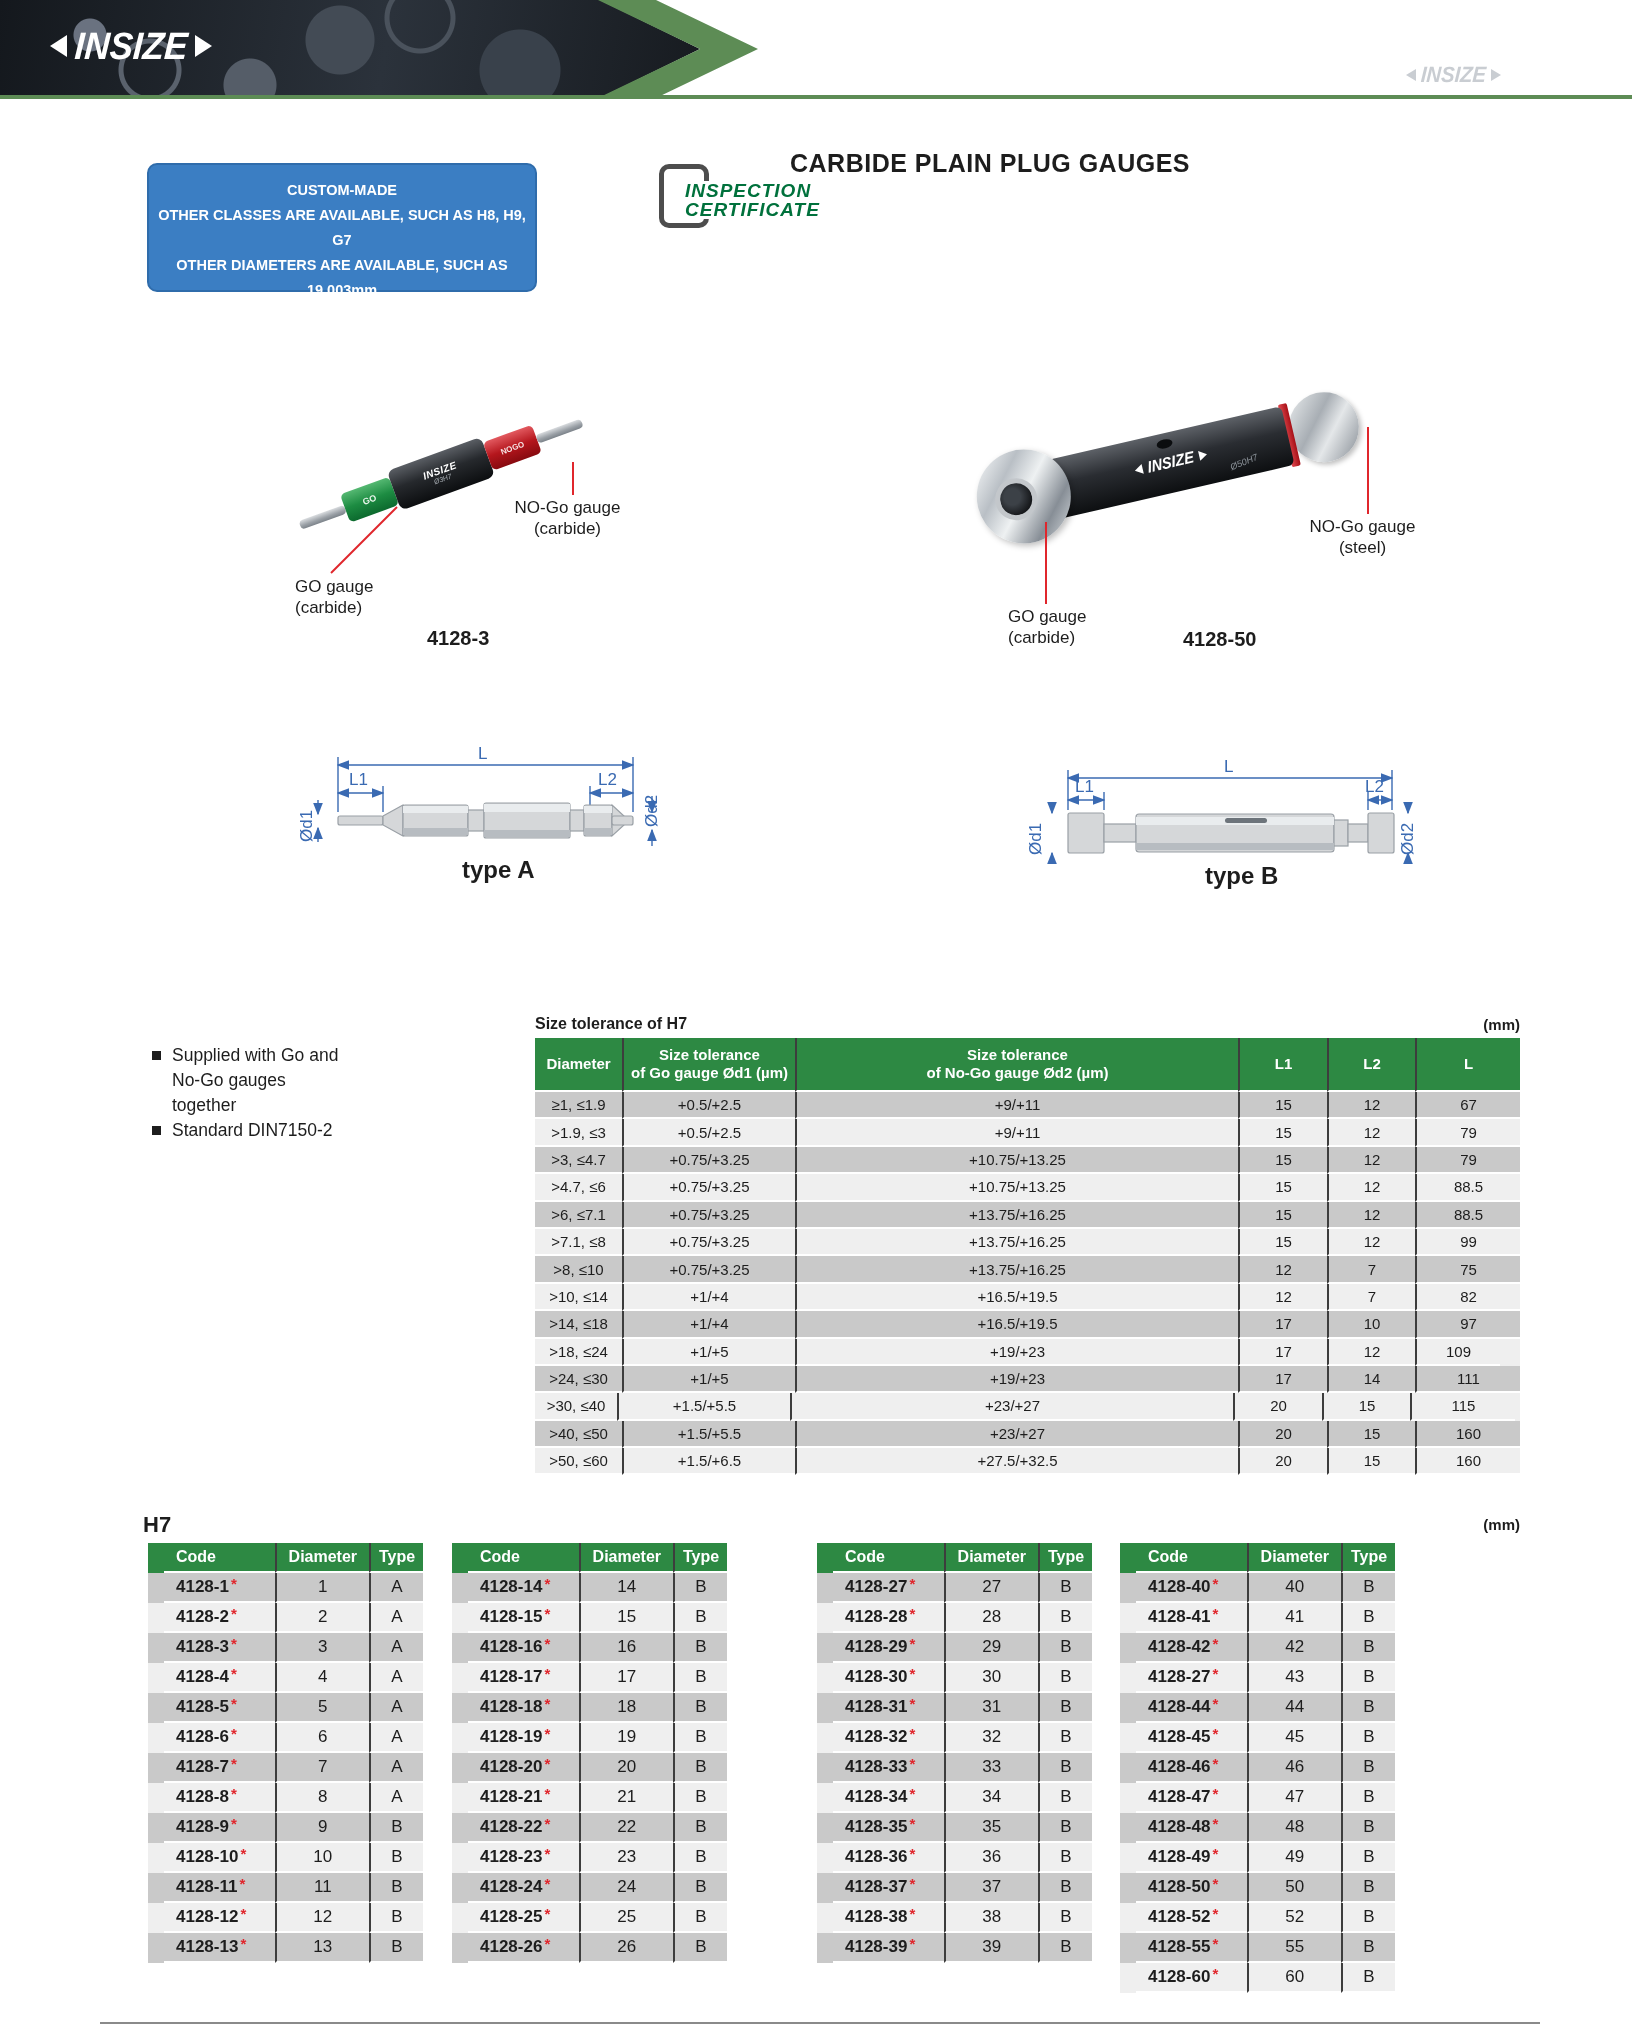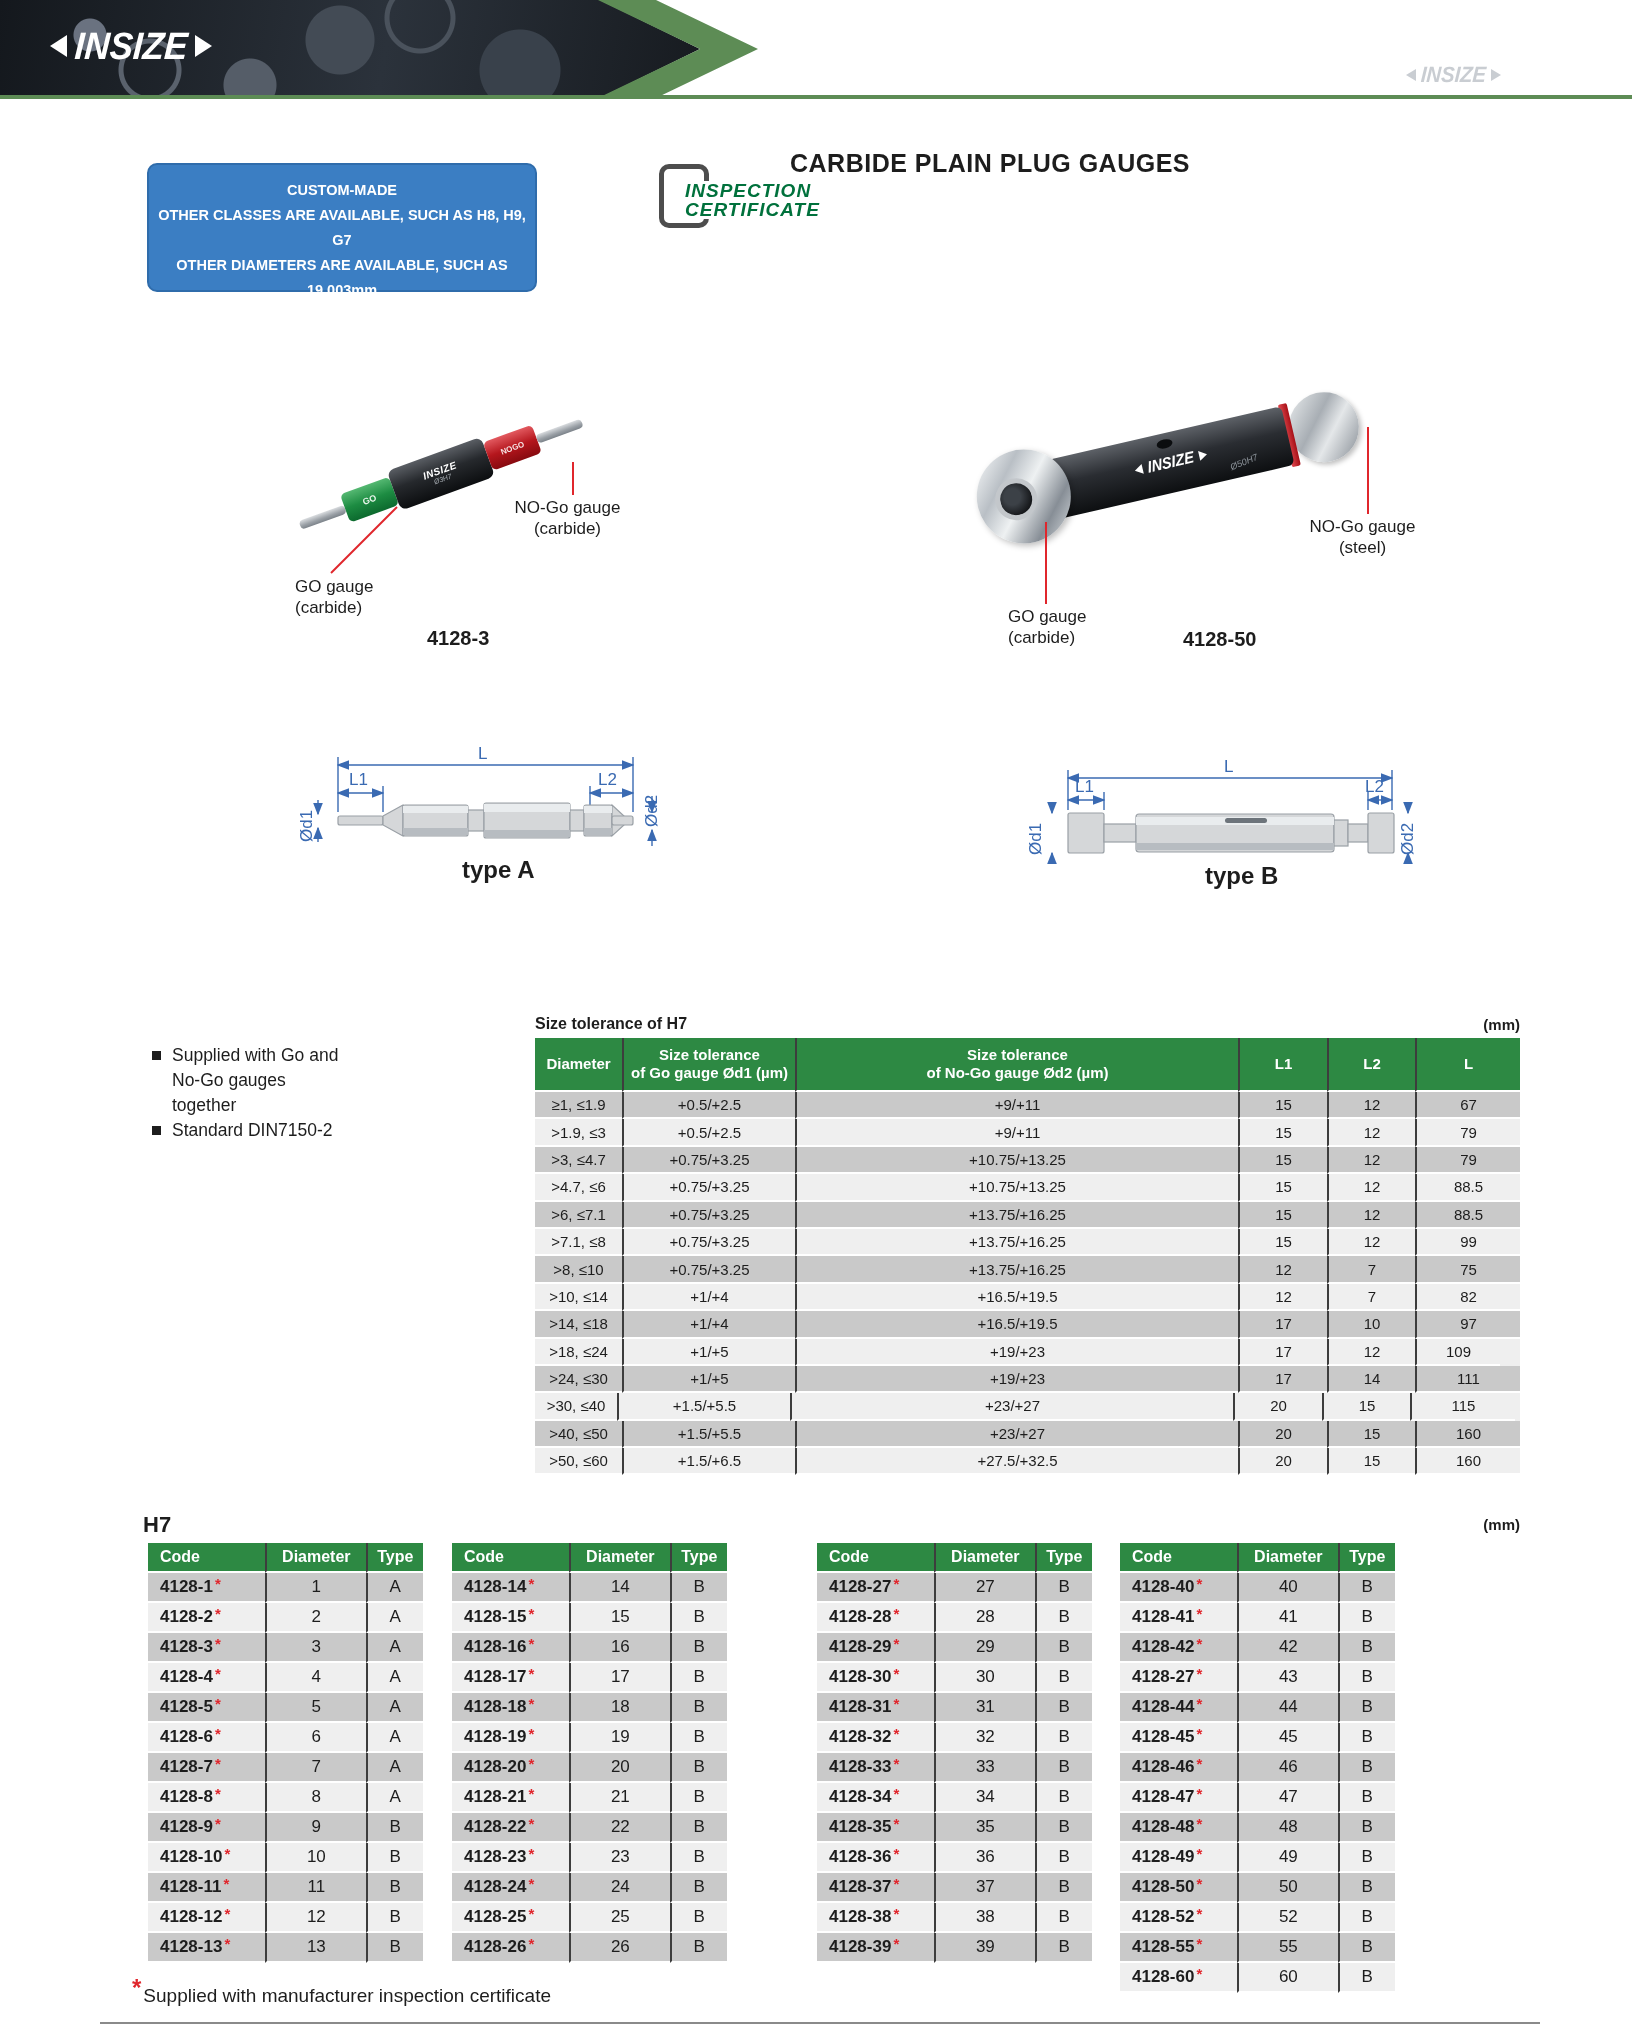--- a/index.html
+++ b/index.html
@@ -113,21 +113,21 @@
   
   .h7-title{left:143px;top:1512px;font-size:22px;font-weight:bold;}
   .htable{top:1543px;width:275px;}
   .hhead{display:flex;height:30px;background:#2d8943;color:#fff;font-weight:bold;font-size:16px;}
   .hhc{box-sizing:border-box;display:flex;align-items:center;border-left:2px solid #3d3d3d;
        border-bottom:2px solid #fff;justify-content:center;}
   .hrow{display:flex;height:30px;}
   .hc{box-sizing:border-box;display:flex;align-items:center;justify-content:center;
       font-size:17px;border-left:2px solid #3d3d3d;border-bottom:2px solid #fff;}
   .hhc:first-child,.hc:first-child{border-left:none;}
-  .c-code{width:122px;justify-content:flex-start;padding-left:12px;font-weight:bold;}
+  .c-code{width:122px;justify-content:flex-start;padding-left:12px;font-weight:bold;margin-left:16px;}
   .c-diam{width:105px;}
   .c-type{width:60px;}
   .star{color:#e0262c;font-size:15px;font-weight:bold;position:relative;top:-4px;margin-left:2px;}
 
   
   .footnote{left:132px;top:1974px;font-size:19px;}
   .footnote .star-big{color:#e0262c;font-size:24px;font-weight:bold;vertical-align:6px;margin-right:2px;}
   .bottom-line{left:100px;top:2022px;width:1440px;height:2px;background:#8a8a8a;}
 </style>
 </head>
@@ -896,18 +896,15 @@
       <div class="hrow row-light">
         <div class="hc c-code">
           <span>4128-60</span>
           <span class="star">*</span>
         </div>
         <div class="hc c-diam">60</div>
         <div class="hc c-type">B</div>
       </div>
     </div>
 
-  <div class="abs footnote">
-    <span class="star-big">*</span><span>Supplied with manufacturer inspection certificate</span>
-  </div>
   <div class="abs bottom-line"></div>
 
 </div>
 
 </body></html>

